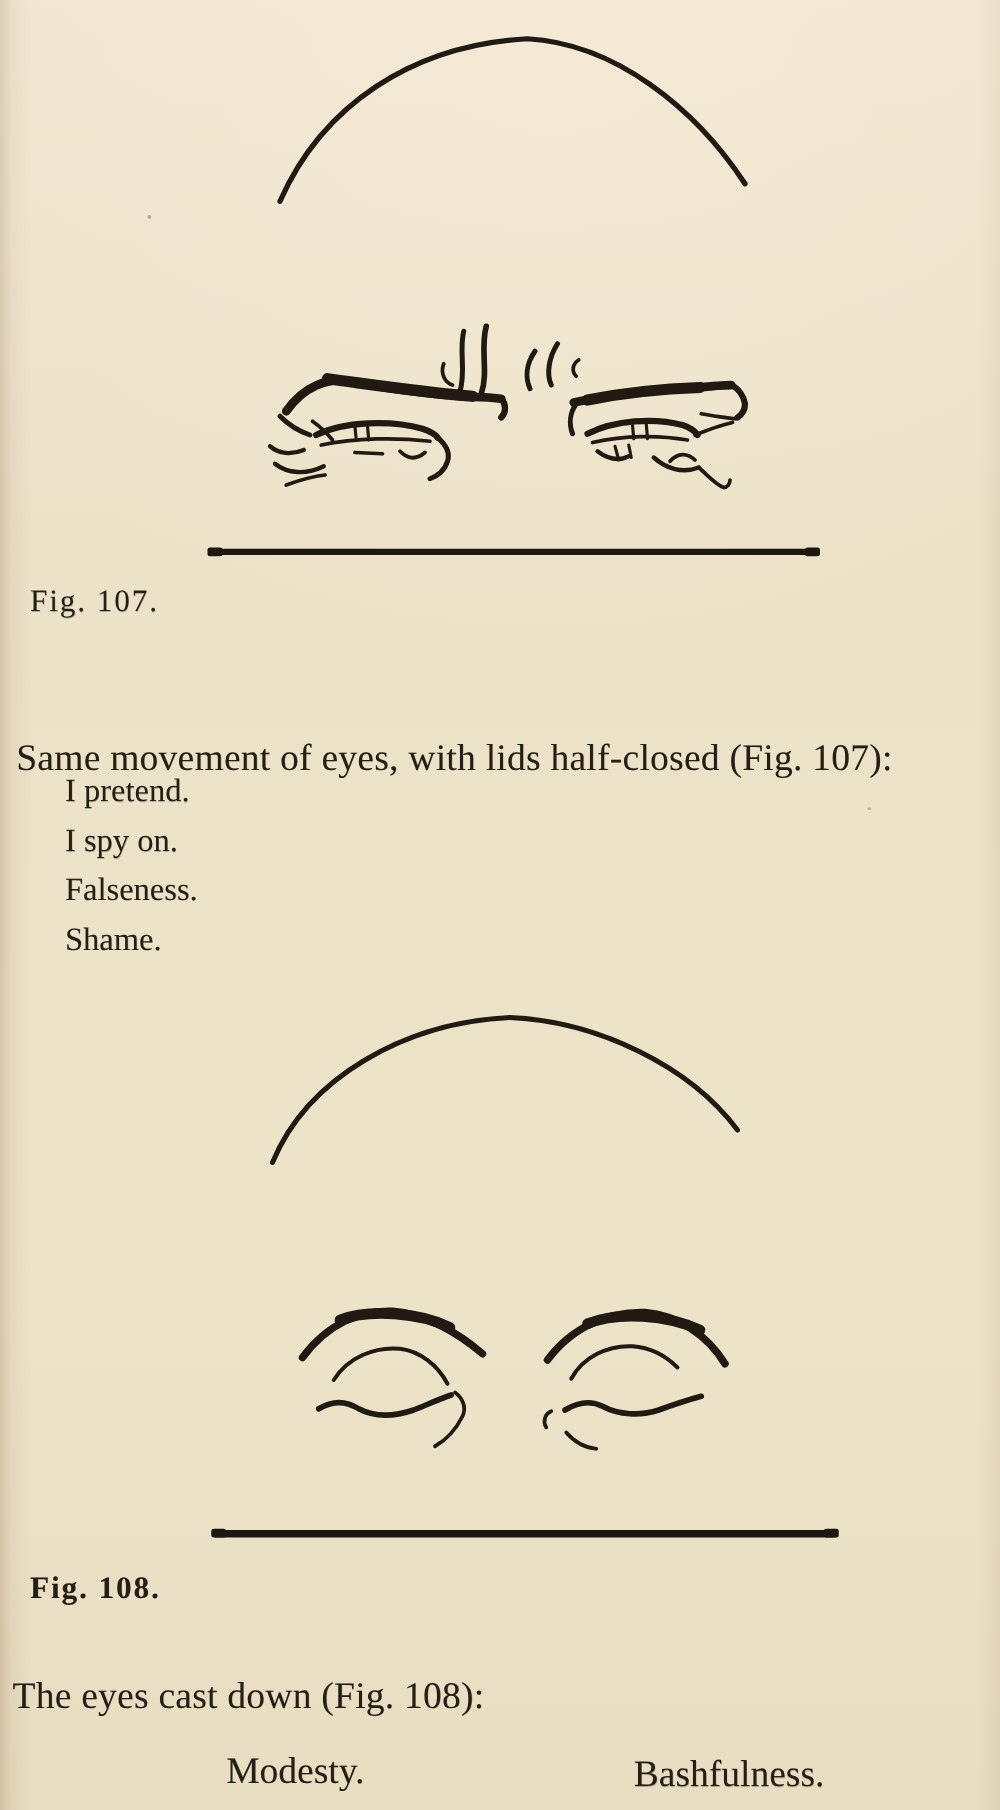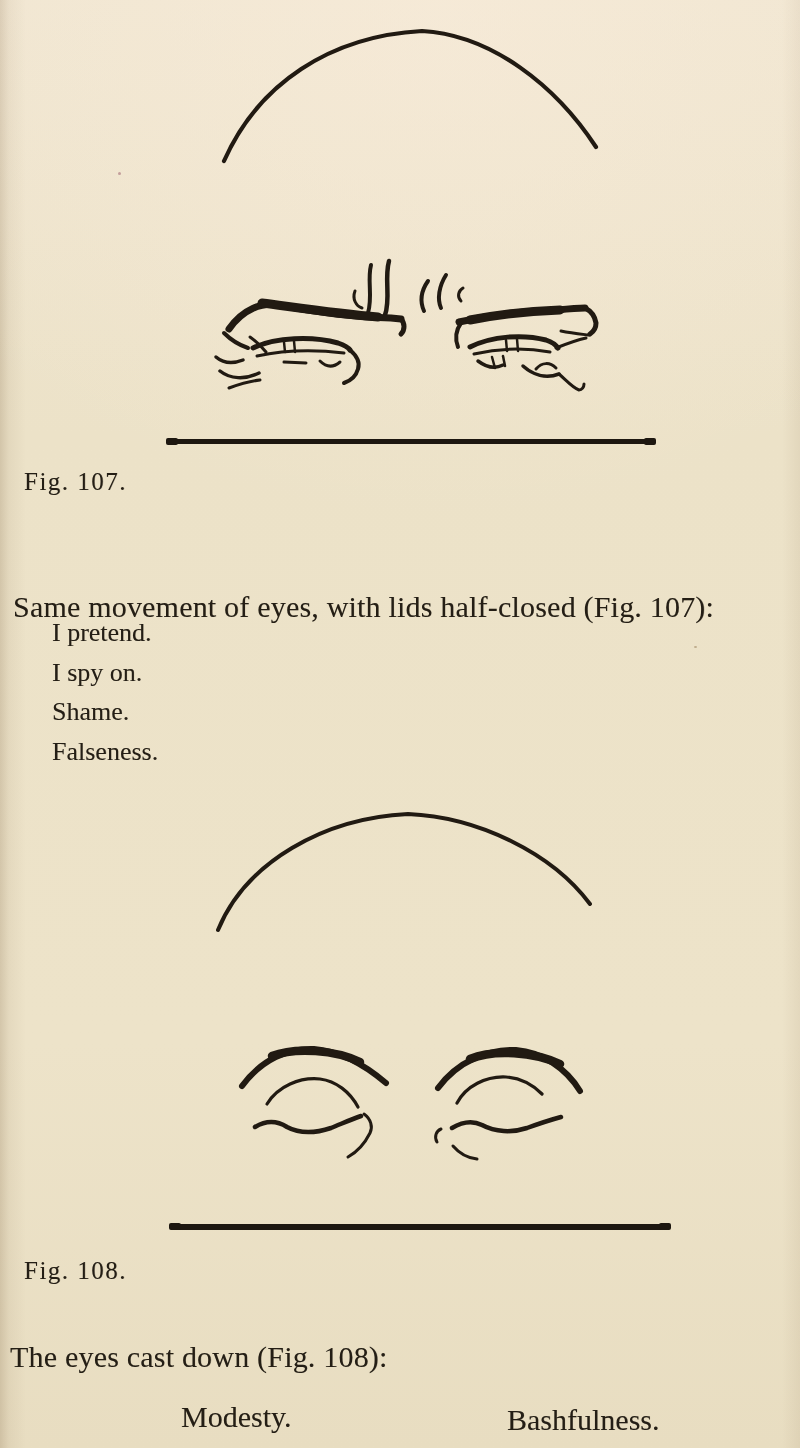--- a/index.html
+++ b/index.html
@@ -96,22 +96,22 @@
   </svg>
 
   <div class="rule" style="left:167px; top:439px; width:488px;"></div>
   <div class="fig-caption ink-text" style="top:468px;">Fig. 107.</div>
 
   <div class="section-heading ink-text" style="left:13px; top:550px;margin-top:40px;">Same movement of eyes, with lids half-closed (Fig. 107):</div>
 
   <div class="term-col ink-text" style="left:52px; top:613px;">
     <span class="term">I pretend.</span>
     <span class="term">I spy on.</span>
+    <span class="term">Falseness.</span>
     <span class="term">Shame.</span>
-    <span class="term">Falseness.</span>
   </div>
 
 
   <svg class="sketch" style="top:780px;" width="800" height="420" viewBox="0 780 800 420">
     <g>
       <path d="M218 930 C246 862 324 818 408 814 C478 817 552 853 590 904" stroke-width="4"></path>
     </g>
     <g>
       <path d="M242 1086 C262 1059 288 1048 314 1049 C340 1051 366 1066 386 1083" stroke-width="6"></path>
       <path d="M272 1056 C295 1047 336 1050 360 1062" stroke-width="8.5"></path>
@@ -123,21 +123,21 @@
       <path d="M438 1088 C458 1061 488 1049 516 1050 C542 1052 566 1068 580 1091" stroke-width="6"></path>
       <path d="M470 1059 C494 1049 534 1052 560 1064" stroke-width="8.5"></path>
       <path d="M457 1103 C466 1086 486 1076 506 1077 C520 1078 533 1085 542 1094" stroke-width="3.2"></path>
       <path d="M441 1129 C436 1131 434 1137 437 1142" stroke-width="3"></path>
       <path d="M452 1128 C462 1122 472 1120 482 1125 C495 1132 512 1133 527 1128 C538 1124 550 1120 561 1117" stroke-width="4.5"></path>
       <path d="M453 1146 C459 1153 467 1158 477 1159" stroke-width="3"></path>
     </g>
   </svg>
 
   <div class="rule" style="left:170px; top:1224px; width:500px; height:6px;"></div>
-  <div class="fig-caption ink-text" style="top:1257px;">Fig. 108.</div>
+  <div class="fig-caption ink-text" style="top:1257px;font-weight:bold;">Fig. 108.</div>
 
   <div class="section-heading ink-text" style="left:10px; top:1340px;">The eyes cast down (Fig. 108):</div>
 
   <span class="term-single ink-text" style="left:165px; top:1400px;margin-left:16px;">Modesty.</span>
   <span class="term-single ink-text" style="left:507px; top:1403px;">Bashfulness.</span>
 
   <div class="speck" style="left:118px; top:172px; width:3px; height:3px; background:rgba(140,70,90,0.45);"></div>
   <div class="speck" style="left:694px; top:646px; width:3px; height:2px; background:rgba(120,90,50,0.4);"></div>
 
 </div>

